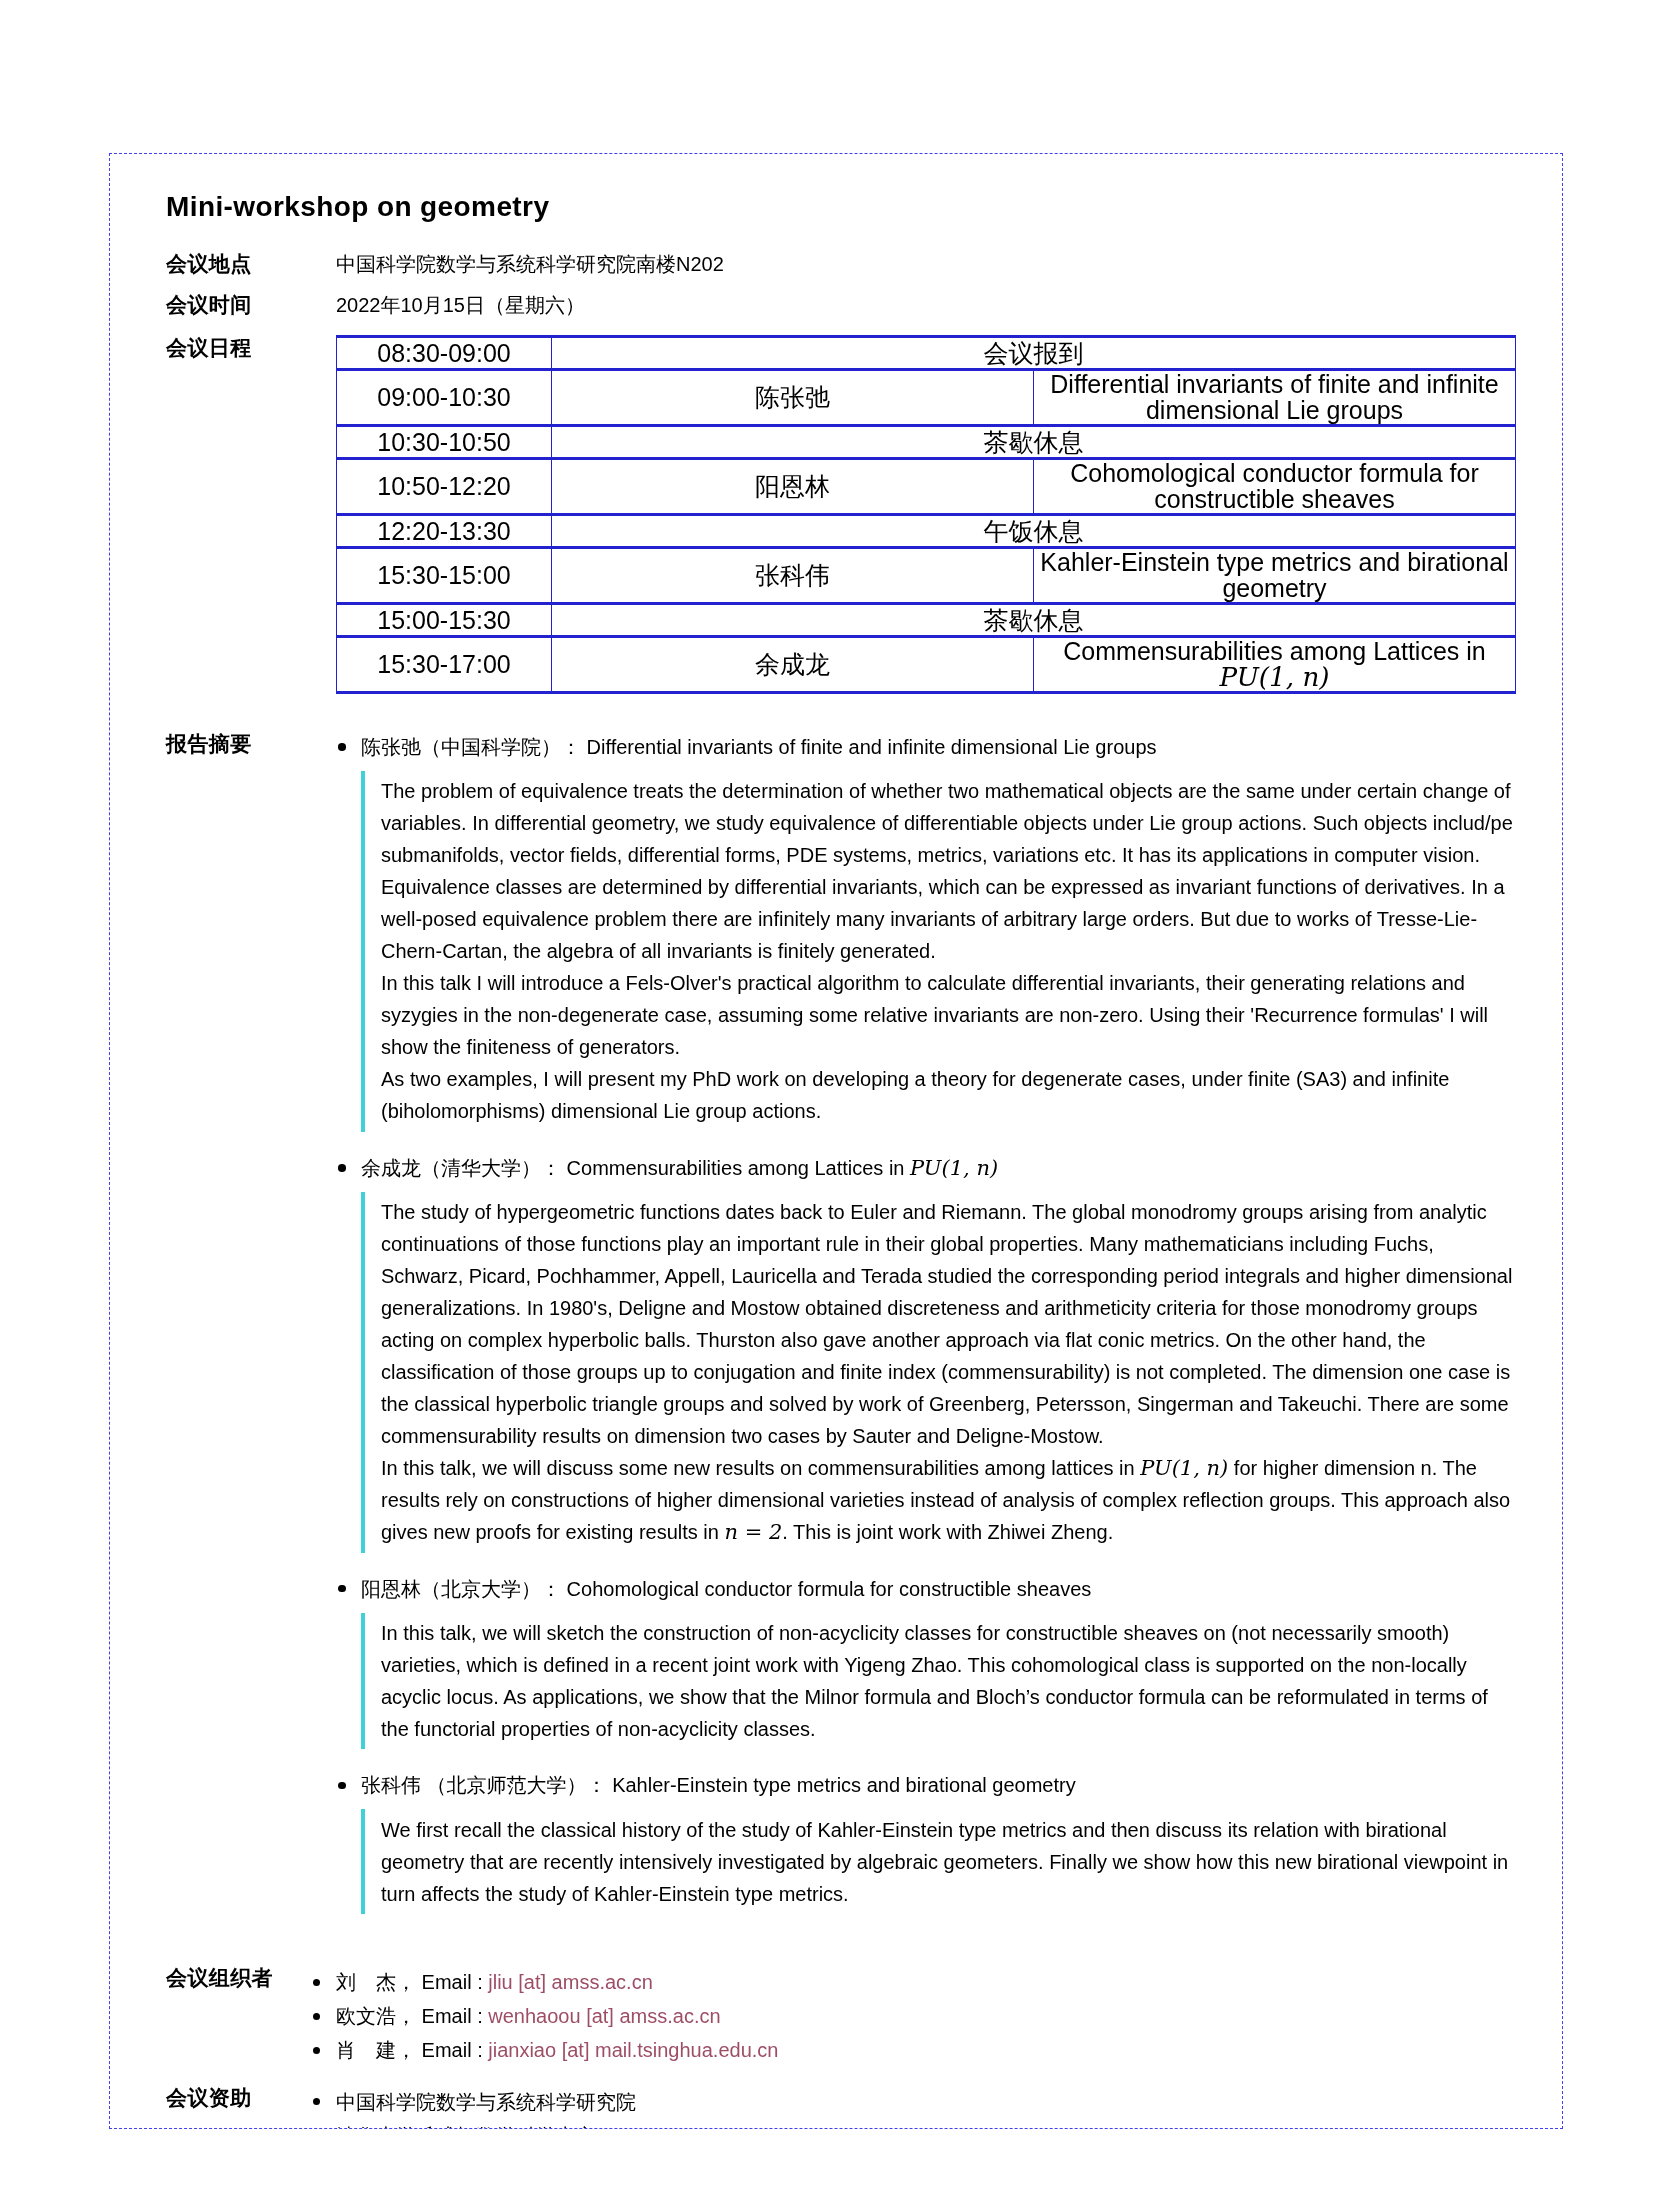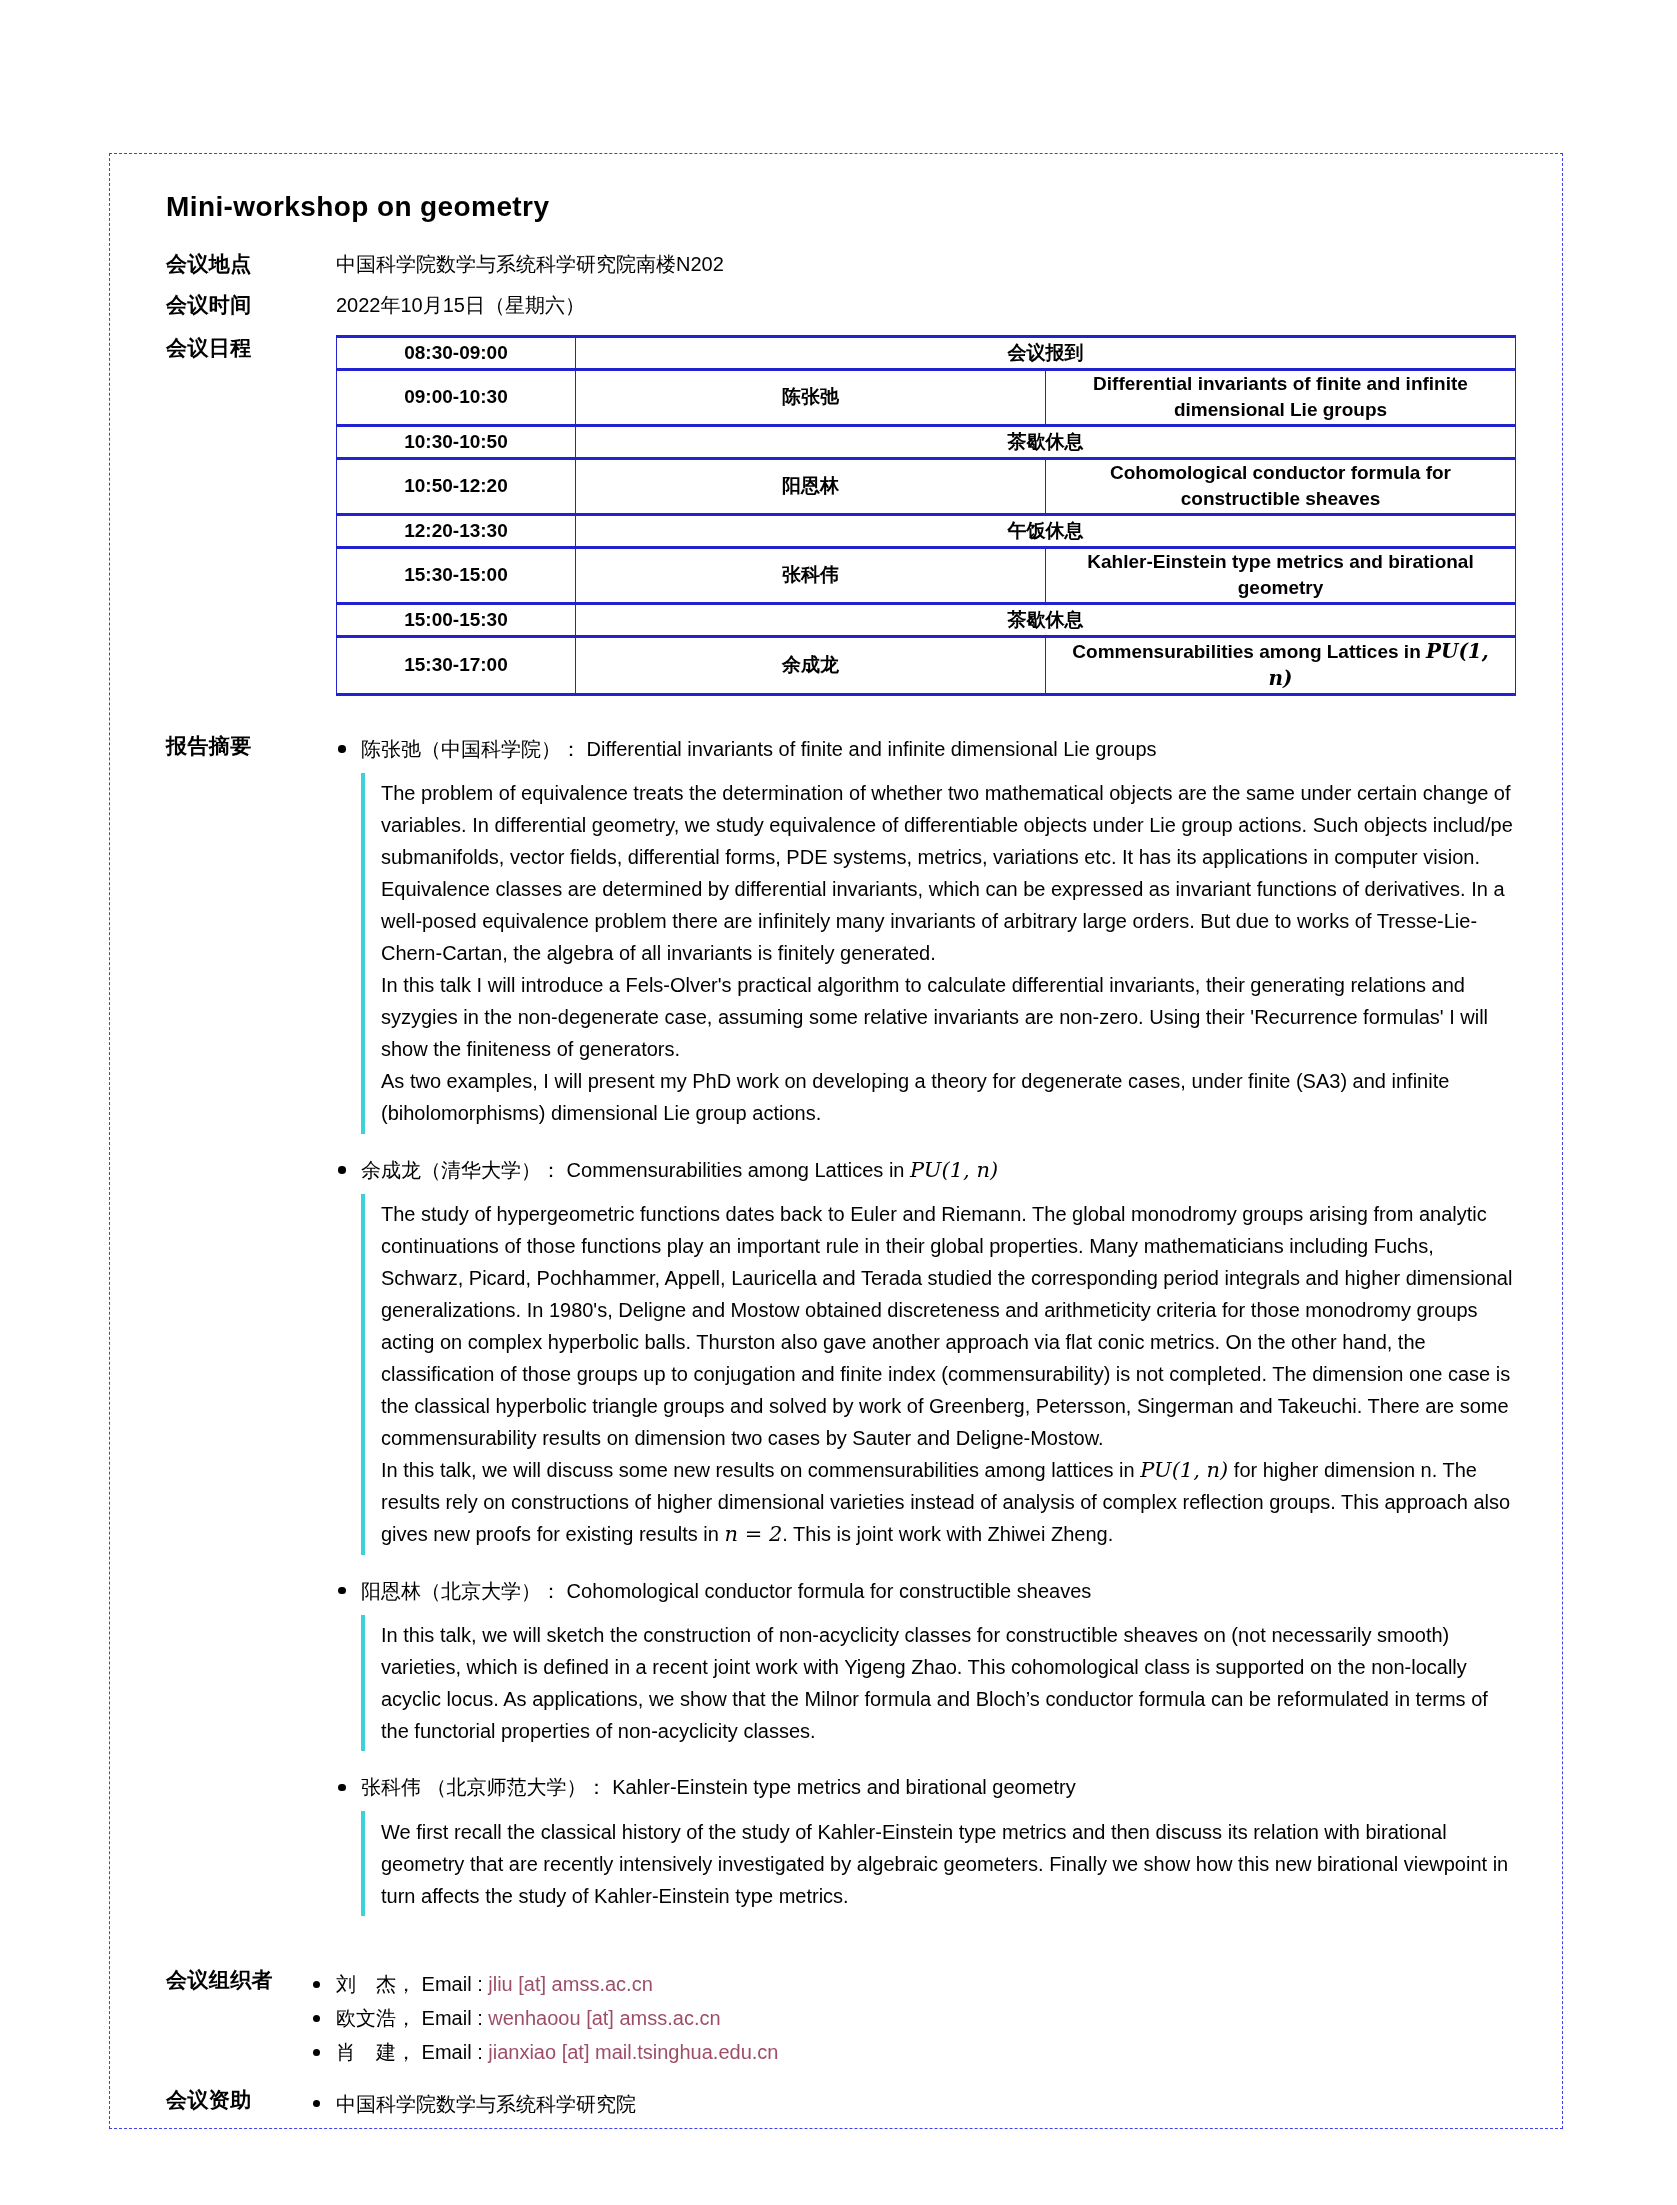--- a/index.html
+++ b/index.html
@@ -26,21 +26,21 @@
     width:170px;flex:none;font-size:21px;font-weight:700;line-height:26.5px;letter-spacing:0.4px;
   }
   .value{width:1182px;flex:none;font-size:20px;line-height:26.5px;}
 
   
   table.schedule{
     width:1180px;border-collapse:collapse;table-layout:fixed;text-align:center;
   }
   table.schedule td{
     border:1.8px solid #2222cf;border-top-width:3.5px;border-bottom-width:3.5px;
-    height:30px;padding:0 12px;font-size:19px;overflow:hidden;font-weight:bold;
+    height:30px;padding:0 0;font-size:25px;overflow:hidden;
   }
   td.c-time{width:214px;}
   td.c-spk{width:195px;}
   td.c-title{width:771px;}
 
   
   .talk{position:relative;padding-left:25px;}
   .talk-head{font-size:20px;line-height:32px;position:relative;}
   .bullet{
     position:absolute;left:-23px;top:12.3px;width:7.5px;height:7.5px;border-radius:50%;background:#000;

